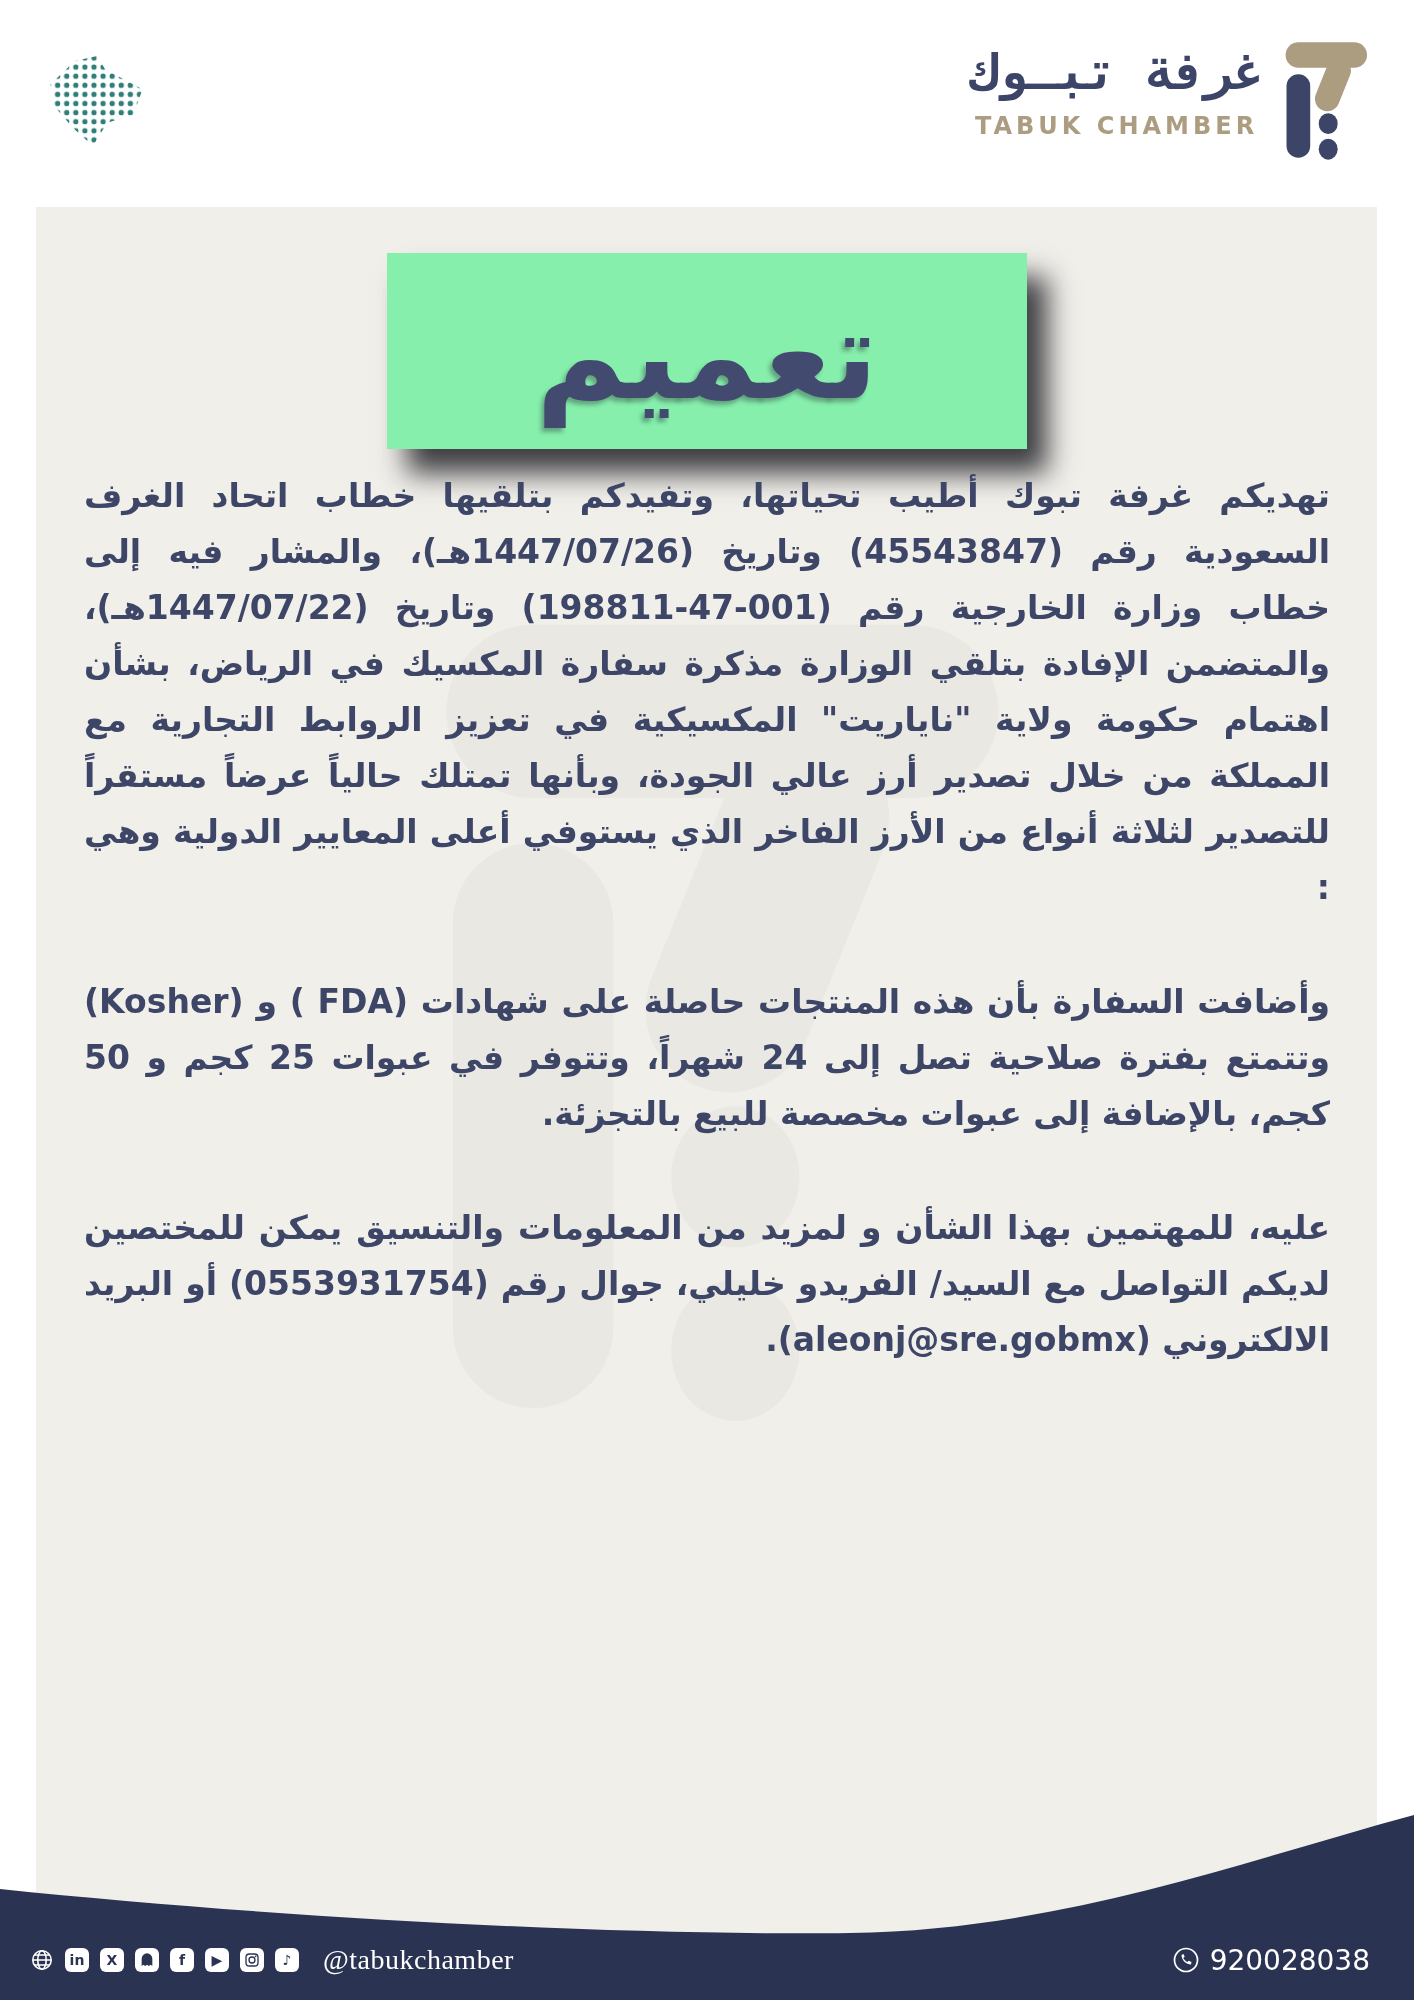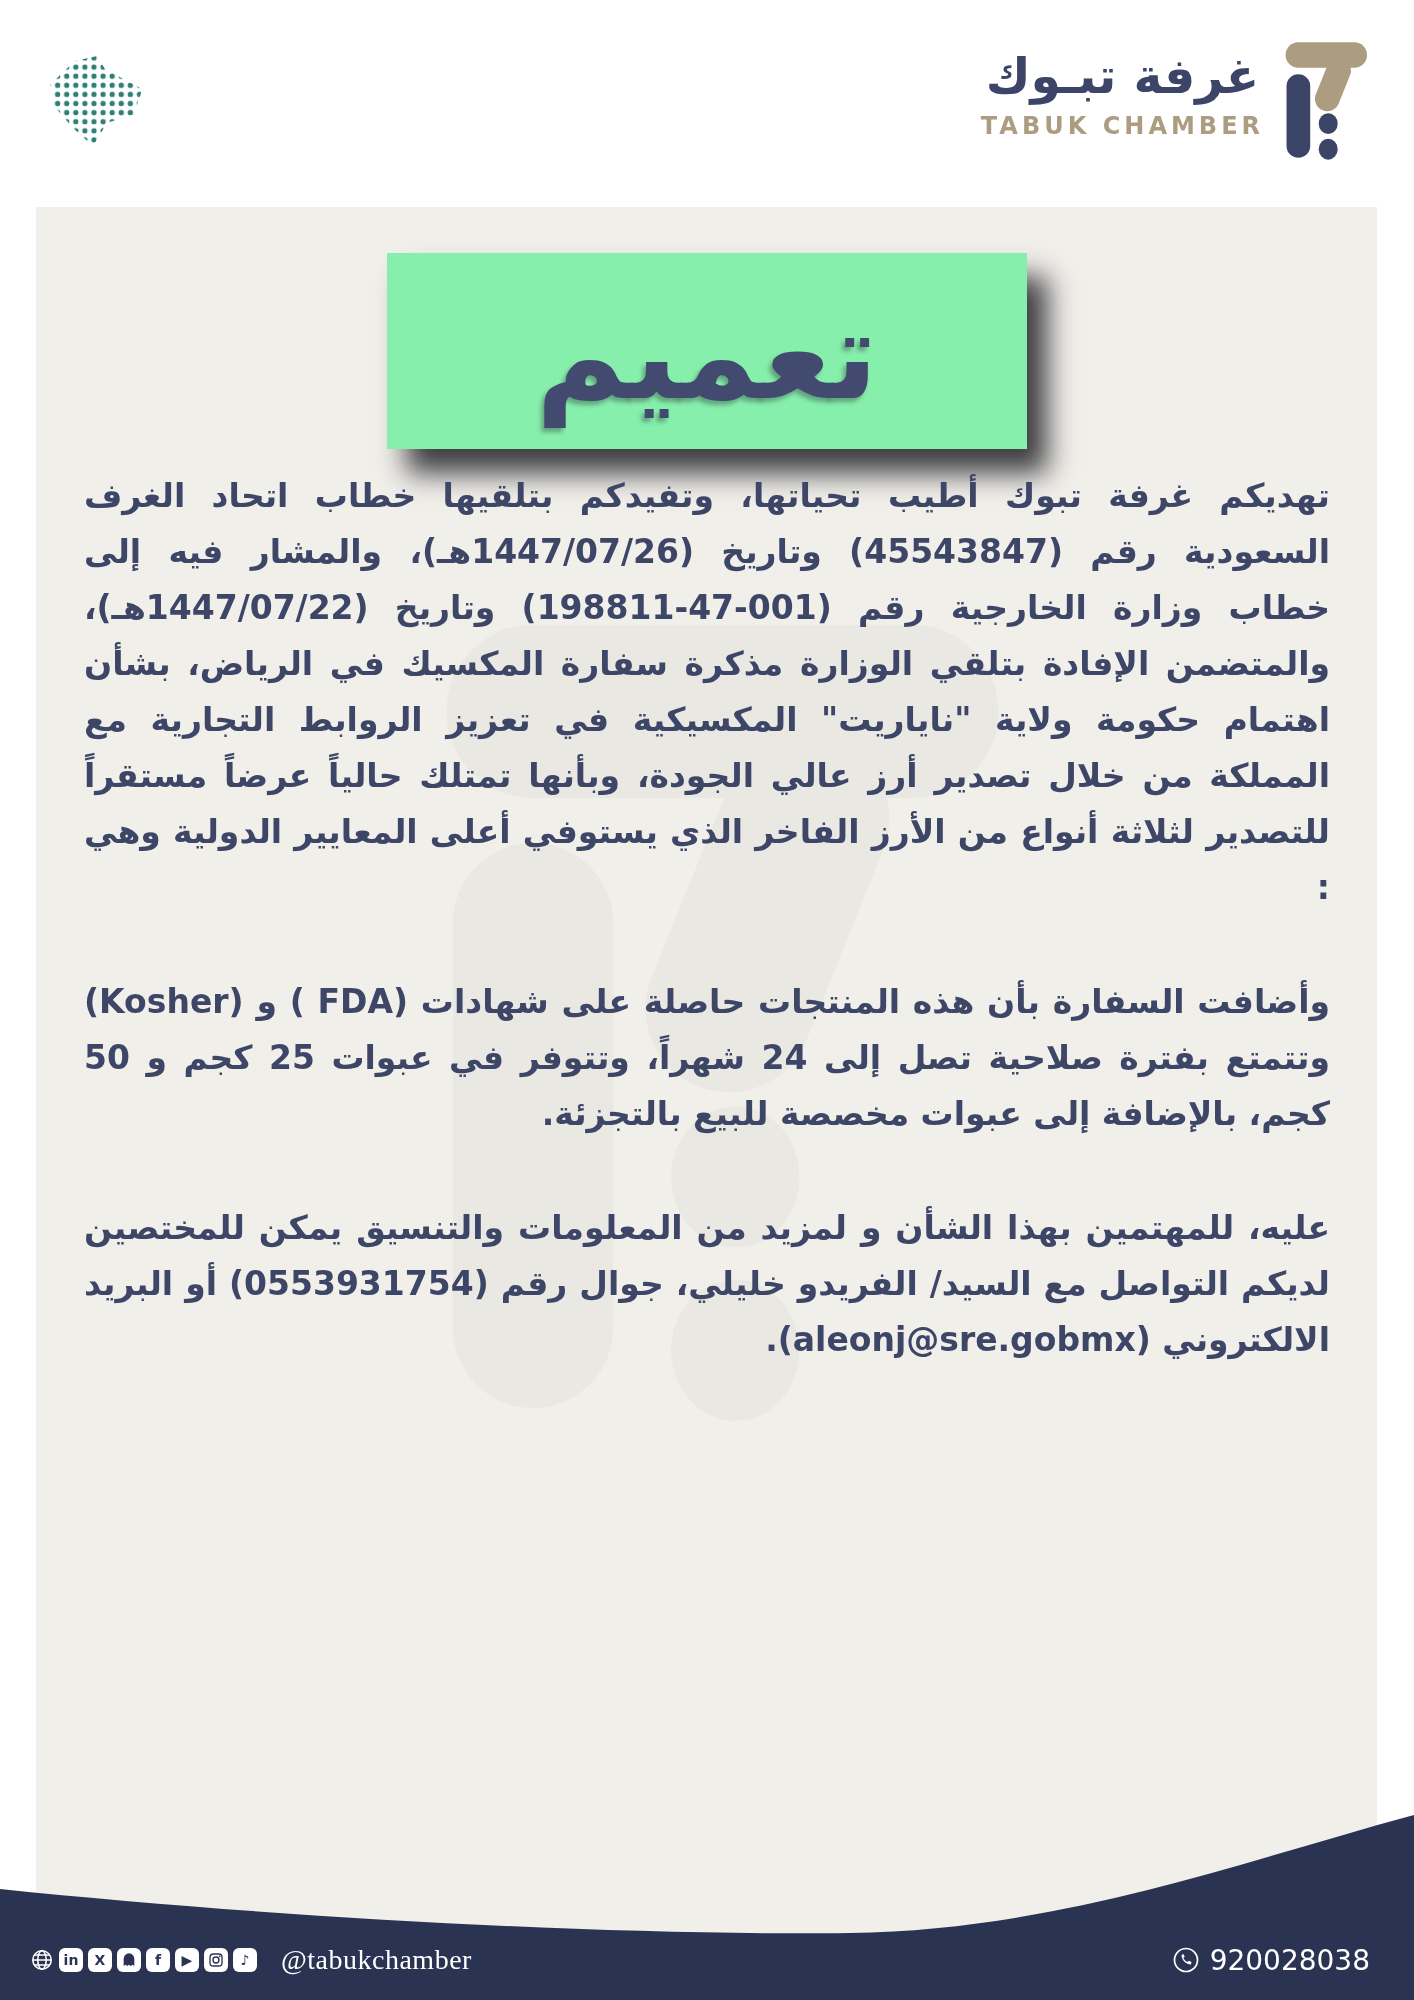--- a/index.html
+++ b/index.html
@@ -20,21 +20,21 @@
   .header { position:absolute; top:0; left:0; right:0; height:207px; background:#ffffff; }
 
   .fsc-logo { position:absolute; left:44px; top:54px; display:flex; align-items:center; gap:16px; direction:ltr; }
   .fsc-text { text-align:center; }
   .fsc-title { font-size:30px; font-weight:bold; color:#2f7e77; direction:rtl; letter-spacing:0.5px; }
   .fsc-sub { font-size:15.5px; color:#2f7e77; margin-top:9px; font-weight:bold; letter-spacing:0.2px; }
   .fsc-map { width:102px; height:96px; }
 
   .tabuk-logo { position:absolute; right:46px; top:36px; display:flex; align-items:flex-start; gap:14px; direction:ltr; }
   .tabuk-text { text-align:center; margin-top:14px; }
-  .tabuk-title { font-size:49px; font-weight:bold; color:#3c4468; direction:rtl; line-height:1.1; }
+  .tabuk-title { font-size:49px; font-weight:bold; color:#3c4468; direction:rtl; line-height:1.1;font-family:Liberation Mono, monospace; }
   .tabuk-sub { font-size:24px; color:#ac9c80; letter-spacing:4px; margin-top:8px; font-weight:bold;text-align:center; }
   .tabuk-mark { width:90px; height:126px; }
 
   
   .watermark {
     position:absolute; left:395px; top:595px; width:610px; height:830px;
     opacity:0.55; pointer-events:none;
   }
 
   
@@ -59,21 +59,21 @@
   .rice-list { margin-top:2px; }
   .rice-list .item { text-align:right; }
   .gap-lg { height:58px; }
 
   
   .footer-wave { position:absolute; left:0; bottom:0; width:1414px; height:200px; }
   .footer-content {
     position:absolute; left:0; right:0; bottom:18px; height:44px;
     display:flex; align-items:center; direction:ltr; color:#ffffff;
   }
-  .social-row { display:flex; align-items:center; gap:5px; margin-left:30px; }
+  .social-row { display:flex; align-items:center; gap:11px; margin-left:30px; }
   .s-icon {
     width:24px; height:24px; background:#ffffff; border-radius:6px;
     color:#2b3352; font-weight:bold; font-size:14px;
     display:flex; align-items:center; justify-content:center; line-height:1;
   }
   .s-icon.no-bg { background:transparent; }
   .s-icon svg { display:block; }
   .handle { font-family:"Liberation Serif", serif; font-size:28px; margin-left:24px; letter-spacing:0.5px; }
   .phone-wrap { margin-left:auto; margin-right:44px; display:flex; align-items:center; gap:10px; font-size:28px; font-weight:normal; font-family:"DejaVu Sans", sans-serif; }
 </style>

